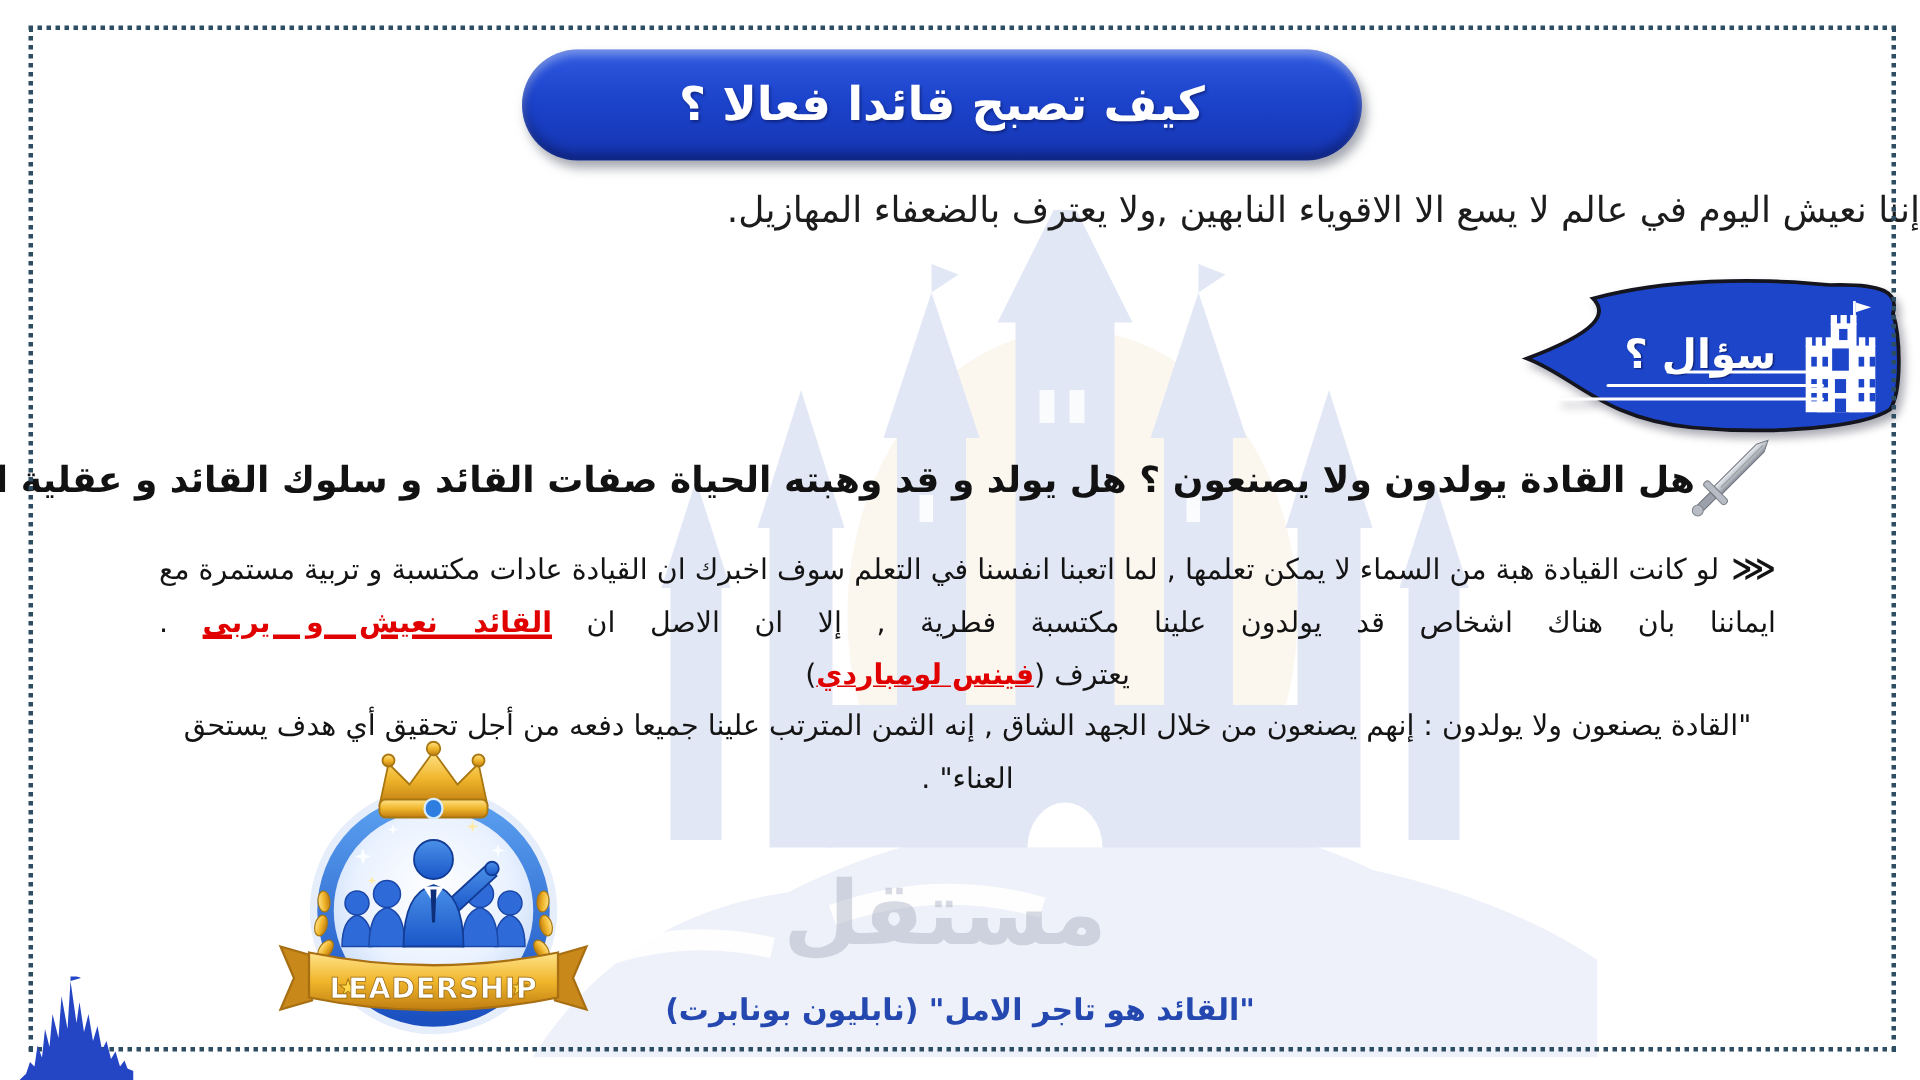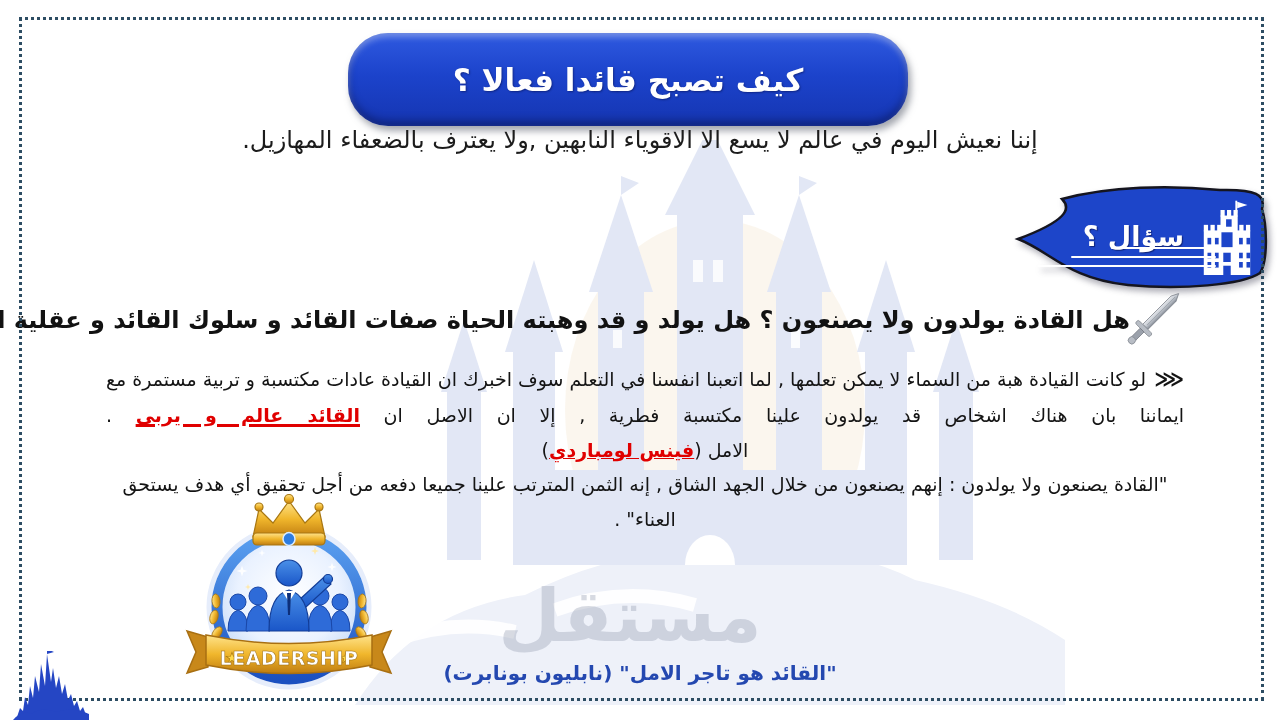--- a/index.html
+++ b/index.html
@@ -9,37 +9,37 @@
   }
   .dotted-border{
     position:absolute;left:19px;top:17px;right:16px;bottom:19px;
     border:3px dotted #2d4d63;pointer-events:none;z-index:4;
   }
   
   .bg-castle{position:absolute;left:355px;top:140px;width:710px;height:565px;z-index:0;}
   
   .wm-name{
     position:absolute;left:420px;top:574px;width:420px;text-align:center;
-    font-size:72px;font-weight:bold;color:#9aa2b5;opacity:.38;z-index:1;direction:rtl;
+    font-size:59px;font-weight:bold;color:#9aa2b5;opacity:.38;z-index:1;direction:rtl;
   }
   .wm-url{
     position:absolute;left:420px;top:642px;width:420px;text-align:center;
     font-size:44px;font-weight:bold;color:transparent;
     -webkit-text-stroke:1.5px #aab1c2;opacity:.32;z-index:1;letter-spacing:2px;
   }
   
   .title-pill{
-    position:absolute;left:348px;top:33px;width:560px;height:93px;border-radius:40px;
+    position:absolute;left:348px;top:33px;width:560px;height:74px;border-radius:40px;
     background:linear-gradient(180deg,#2f5ae0 0%,#1c43cb 45%,#1535b2 100%);
     box-shadow:3px 5px 7px rgba(90,95,110,.55), inset 0 4px 6px rgba(255,255,255,.35), inset 0 -5px 8px rgba(0,0,25,.35);
     display:flex;align-items:center;justify-content:center;z-index:2;
   }
   .title-pill span{color:#fff;font-size:31px;font-weight:bold;direction:rtl;text-shadow:1px 1px 2px rgba(0,0,40,.4);}
   .intro{
-    position:absolute;left:0;right:0;top:126px;text-align:center;direction:rtl;
+    position:absolute;left:0;right:0;top:126px;direction:rtl;
     font-size:24px;color:#1c1c1c;z-index:2;
   }
   
   .bubble{position:absolute;right:8px;top:183px;width:262px;height:112px;z-index:2;
     filter:drop-shadow(3px 4px 3px rgba(70,70,90,.45));}
   .bubble>svg.shape{position:absolute;left:0;top:0;width:100%;height:100%;}
   .bubble-castle{position:absolute;right:16px;top:14px;width:58px;height:78px;}
   .bubble-label{position:absolute;right:88px;top:18px;color:#fff;font-size:27px;font-weight:bold;direction:rtl;text-shadow:1px 1px 1px rgba(0,0,40,.5);margin-top:20px;}
   .bubble-lines{position:absolute;right:56px;top:64px;display:flex;flex-direction:column;align-items:flex-end;gap:7px;}
   .bubble-lines i{display:block;height:2px;background:#fff;border-radius:1px;}
@@ -188,24 +188,24 @@
       <rect x="-11" y="0" width="22" height="5" rx="2" fill="#b8bdc5" stroke="#80858d" stroke-width="0.8"></rect>
       <rect x="-3" y="5" width="6" height="13" fill="#9ba1ab" stroke="#70757d" stroke-width="0.8"></rect>
       <circle cx="0" cy="21" r="4" fill="#b8bdc5" stroke="#80858d" stroke-width="0.8"></circle>
     </g>
   </svg>
 
   <div class="question">هل القادة يولدون ولا يصنعون ؟ هل يولد و قد وهبته الحياة صفات القائد و سلوك القائد و عقلية القائد ؟</div>
 
   <div class="text-block">
     <div class="para">
-      <span class="marker">⋘</span><span>لو كانت القيادة هبة من السماء لا يمكن تعلمها , لما اتعبنا انفسنا في التعلم سوف اخبرك ان القيادة عادات مكتسبة و تربية مستمرة مع ايماننا بان هناك اشخاص قد يولدون علينا مكتسبة فطرية , إلا ان الاصل ان </span><span class="red u">القائد عالم و يربى</span><span> .</span>
+      <span class="marker">⋘</span><span>لو كانت القيادة هبة من السماء لا يمكن تعلمها , لما اتعبنا انفسنا في التعلم سوف اخبرك ان القيادة عادات مكتسبة و تربية مستمرة مع ايماننا بان هناك اشخاص قد يولدون علينا مكتسبة فطرية , إلا ان الاصل ان </span><span class="red u">القائد نعيش و يربى</span><span> .</span>
     </div>
     <div class="says">
-      <span>الامل (</span><span class="red">فينس لومباردي</span><span>)</span>
+      <span>يعترف (</span><span class="red">فينس لومباردي</span><span>)</span>
     </div>
     <div class="quote">"القادة يصنعون ولا يولدون : إنهم يصنعون من خلال الجهد الشاق , إنه الثمن المترتب علينا جميعا دفعه من أجل تحقيق أي هدف يستحق العناء" .</div>
   </div>
 
   <svg class="badge" viewBox="0 0 234 204" aria-hidden="true">
     <defs>
       <linearGradient id="gold" x1="0" y1="0" x2="0" y2="1">
         <stop offset="0" stop-color="#ffe38a"></stop>
           <stop offset="0.5" stop-color="#f0b62c"></stop>
           <stop offset="1" stop-color="#c07d10"></stop>

